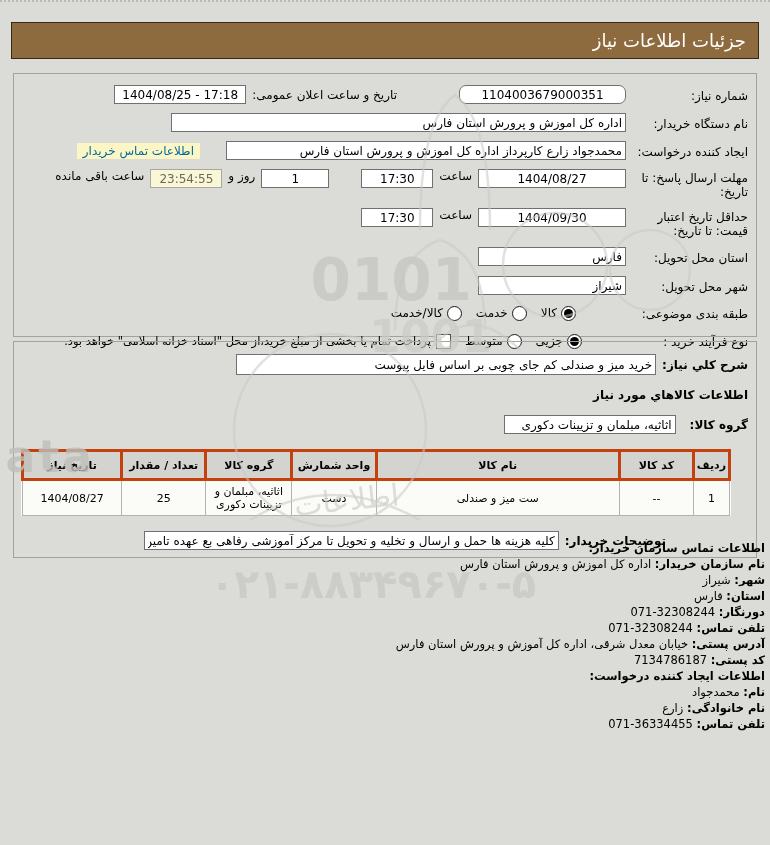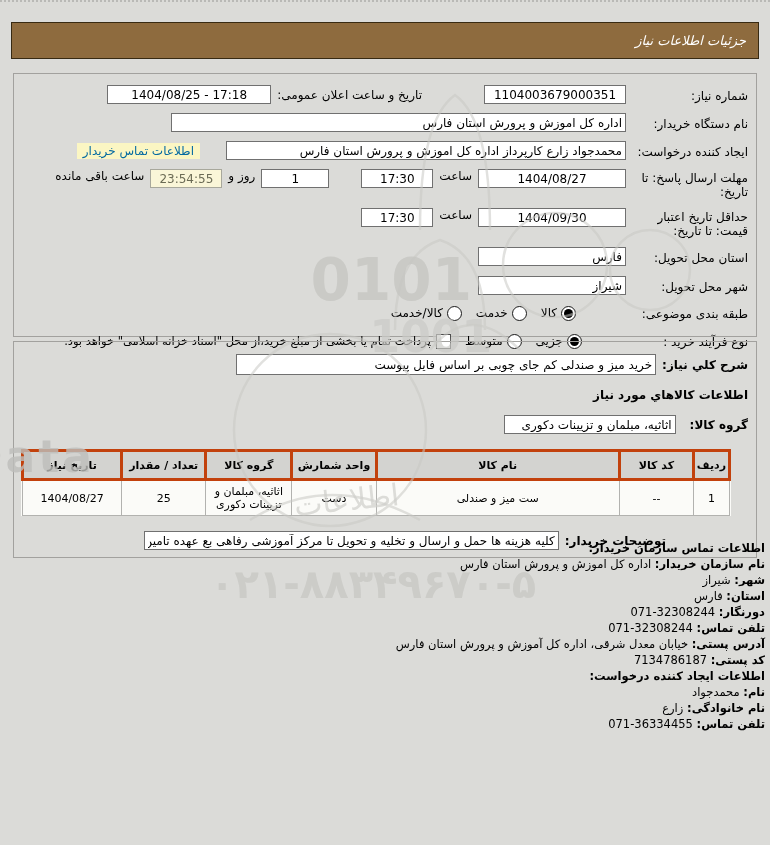--- a/index.html
+++ b/index.html
@@ -8,37 +8,37 @@
     background:#dbdbd8;
     font-family:"DejaVu Sans","Liberation Sans",sans-serif;
     font-size:12px;color:#000;direction:rtl;
   }
   .dotted-top{position:absolute;top:0;left:0;width:770px;height:0;border-top:2px dotted #b9b9b6;}
   
   .titlebar{
     position:absolute;top:22px;right:11px;width:748px;height:37px;box-sizing:border-box;
     background:#8e6b3e;border:1px solid #382a12;color:#fff;
     display:flex;align-items:center;justify-content:flex-start;
-    padding:0 12px;font-size:13px;font-style:italic;
+    padding:0 12px;font-size:18px;
   }
   
   .panel{position:absolute;right:13px;width:744px;box-sizing:border-box;border:1px solid #a2a19e;background:transparent;}
   #panel-request{top:73px;height:264px;padding:11px 8px 0 6px;}
   #panel-need{top:341px;height:217px;padding:12px 8px 0 6px;}
   .frow{display:flex;align-items:center;margin-bottom:9px;}
   .frow.top{align-items:flex-start;}
   .lbl{width:122px;flex-shrink:0;line-height:14px;padding-top:2px;}
   .blbl{font-weight:bold;}
   input.fld{
     box-sizing:border-box;height:19px;border:1px solid #707070;background:#fff;
     font-family:inherit;font-size:12px;padding:0 3px;margin-left:6px;
   }
   .rtl-in{direction:rtl;text-align:right;}
   .ltr-in{direction:ltr;text-align:center;}
-  .w155{width:142px;}.w160{width:164px;}.w455{width:455px;}.w400{width:400px;}
+  .w155{width:167px;border-radius:7px;}.w160{width:132px;}.w455{width:455px;}.w400{width:400px;}
   .w148{width:148px;}.w72{width:72px;}.w68{width:68px;}.w420{width:420px;}
   .w172{width:172px;height:22px;}.w415{width:415px;height:24px;font-size:11px;}
   .mid-lbl{margin-right:56px;margin-left:6px;white-space:nowrap;}
   .sm-lbl{margin-left:6px;white-space:nowrap;}
   .contact-link{
     background:#fbf6c3;color:#0369a1;text-decoration:none;
     padding:1px 6px;margin-right:20px;white-space:nowrap;cursor:pointer;
   }
   .remain-box{
     box-sizing:border-box;width:72px;height:19px;border:1px solid #a8a89c;background:#faf6d8;

